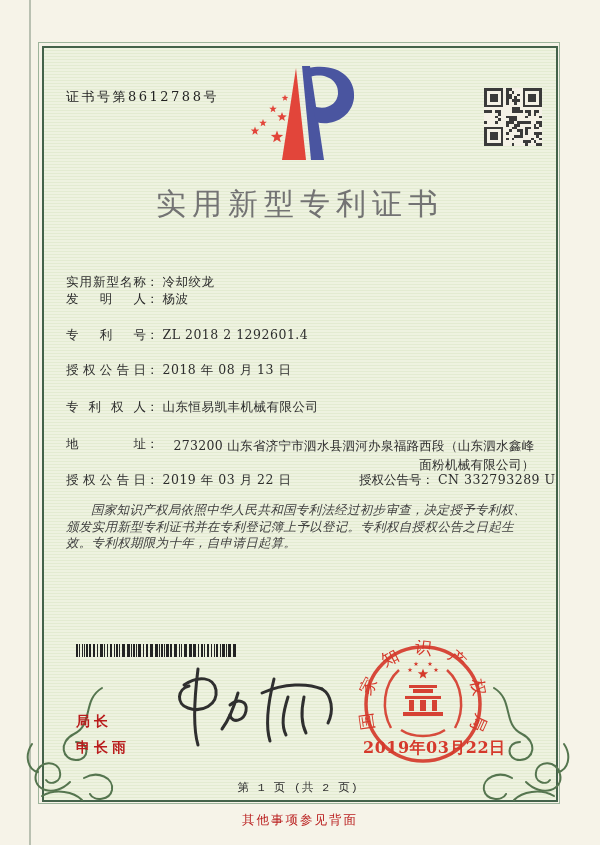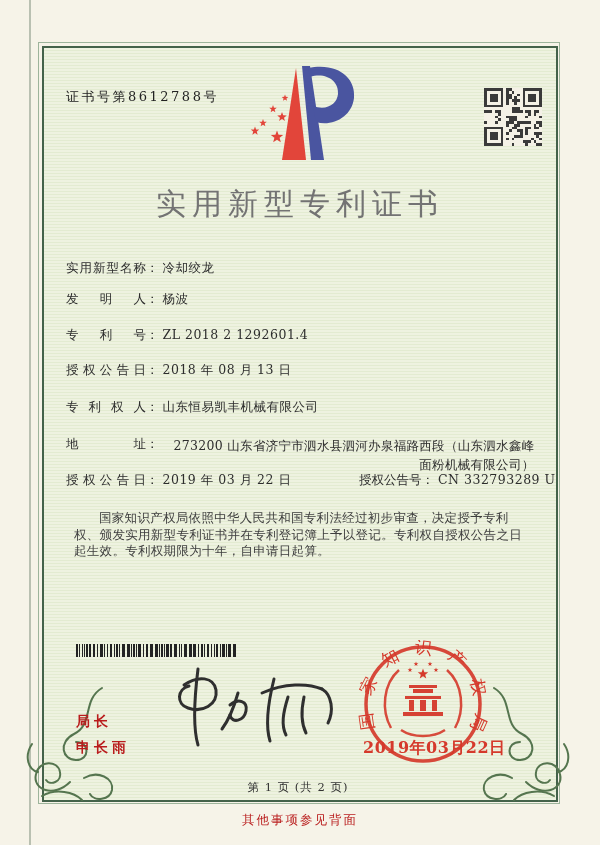--- a/index.html
+++ b/index.html
@@ -13,25 +13,25 @@
   .cert-no{left:66px;top:88px;font-size:13px;letter-spacing:2.5px;color:#222;}
   .title{left:0;top:184px;width:600px;text-align:center;font-size:30px;letter-spacing:6px;color:#737373;}
   .row{left:66px;font-size:12.5px;color:#2d2d2d;white-space:nowrap;}
   .flabel{display:inline-block;width:80px;text-align:justify;text-align-last:justify;}
   .fcolon{display:inline-block;margin-right:4px;}
   .fvalue{letter-spacing:.5px;}
   .row.addr{white-space:normal;width:480px;}
   .row.addr .fvalue{display:inline-block;vertical-align:top;width:372px;line-height:19px;letter-spacing:.3px;text-align:right;}
   .grant2{left:293px;top:0;position:absolute;}
   .paras{left:66px;top:502px;width:470px;font-size:12.5px;line-height:16.5px;color:#3e3e3e;}
-  .paras p{margin:8px;text-indent:2em;letter-spacing:.3px;}
+  .paras p{margin:0;text-indent:2em;letter-spacing:.3px;font-style:italic;}
   .commissioner{left:76px;font-family:"DejaVu Sans","Liberation Sans",sans-serif;
       font-size:14px;letter-spacing:4px;color:#b91c1c;font-weight:600;margin-top:20px;}
   .seal-date{left:363px;top:738px;color:#d5392b;font-size:16px;font-weight:700;letter-spacing:.5px;}
-  .page-num{left:42px;top:780px;width:512px;text-align:center;font-size:11.5px;letter-spacing:1px;color:#333;}
+  .page-num{left:42px;top:780px;width:512px;text-align:center;font-size:11.5px;letter-spacing:1px;color:#333;font-family:Liberation Mono, monospace;}
   .footer-note{left:0;top:812px;width:600px;text-align:center;font-size:12.5px;letter-spacing:2px;color:#b91c1c;}
   svg{display:block;}
 </style>
 </head>
 <body>
 
 <div class="abs scan-edge"></div>
 <div class="abs frame-outer"></div>
 <div class="abs frame-main"></div>
 
@@ -177,21 +177,21 @@
       <rect x="15" y="1" width="5" height="5" fill="#f4f1e6"></rect>
       <rect x="16" y="2" width="3" height="3" fill="#3a3a3a"></rect>
       <rect x="0" y="14" width="7" height="7" fill="#3a3a3a"></rect>
       <rect x="1" y="15" width="5" height="5" fill="#f4f1e6"></rect>
       <rect x="2" y="16" width="3" height="3" fill="#3a3a3a"></rect>
     </g>
 </svg>
 
 <div class="abs title">实用新型专利证书</div>
 
-<div class="abs row" style="top:260px;">
+<div class="abs row" style="top:274px;">
   <span class="flabel">实用新型名称</span><span class="fcolon">：</span><span class="fvalue">冷却绞龙</span>
 </div>
 <div class="abs row" style="top:291px;">
   <span class="flabel">发明人</span><span class="fcolon">：</span><span class="fvalue">杨波</span>
 </div>
 <div class="abs row" style="top:327px;">
   <span class="flabel">专利号</span><span class="fcolon">：</span><span class="fvalue">ZL 2018 2 1292601.4</span>
 </div>
 <div class="abs row" style="top:362px;">
   <span class="flabel">授权公告日</span><span class="fcolon">：</span><span class="fvalue">2018 年 08 月 13 日</span>

